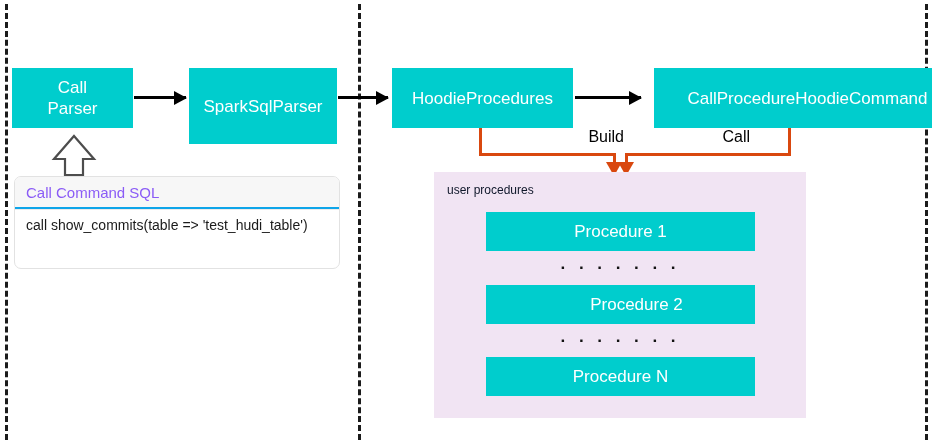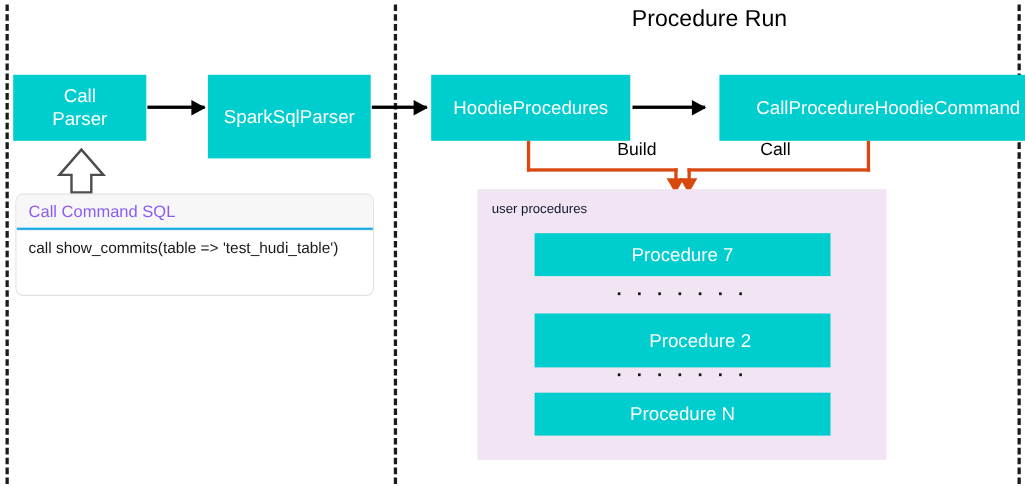--- a/index.html
+++ b/index.html
@@ -108,21 +108,21 @@
     width: 0; height: 0;
     border-left: 8px solid transparent;
     border-right: 8px solid transparent;
     border-top: 14px solid #d9480f;
   }
   .olabel {
     position: absolute;
     font-size: 16px;
     color: #000000;
     white-space: nowrap;
-    text-align: center;
+    text-align: right;
   }
   
   .proc-panel {
     position: absolute;
     background: #f1e4f3;
   }
   .proc-panel-label {
     position: absolute;
     font-size: 12px;
     color: #0f172a;
@@ -140,21 +140,20 @@
 </style>
 </head>
 <body>
 
 <div id="canvas">
 
   <div class="vdash" style="left:5px;"></div>
   <div class="vdash" style="left:358px;"></div>
   <div class="vdash" style="left:925px;"></div>
 
-  <div class="section-title" style="left:545px; top:5px; width:200px;">Procedure Run</div>
 
   <div class="teal-box wrap" style="left:12px; top:68px; width:121px; height:60px;">
     <div style="display:flex; flex-direction:column; align-items:center; line-height:21px;">
       <span>Call</span>
       <span>Parser</span>
     </div>
   </div>
 
   <div class="harrow" style="left:134px; top:96px; width:52px;"></div>
 
@@ -195,26 +194,26 @@
   <div class="oline h" style="left:625px; top:153px; width:166px;"></div>
   <div class="oline v" style="left:625px; top:153px; height:13px;"></div>
   <div class="oarrow-head" style="left:618px; top:162px;"></div>
   <div class="olabel" style="left:660px; top:128px; width:90px;">Call</div>
 
   <div class="proc-panel" style="left:434px; top:172px; width:372px; height:246px;"></div>
 
   <div class="proc-panel-label" style="left:447px; top:183px;">user procedures</div>
 
   <div class="teal-box" style="left:486px; top:212px; width:269px; height:39px;">
-    <span>Procedure 7</span>
+    <span>Procedure 1</span>
   </div>
 
   <div class="dots" style="left:486px; top:258px; width:269px;">· · · · · · ·</div>
 
-  <div class="teal-box" style="left:486px; top:285px; width:269px; height:49px;padding-left:32px;">
+  <div class="teal-box" style="left:486px; top:285px; width:269px; height:39px;padding-left:32px;">
     <span>Procedure 2</span>
   </div>
 
   <div class="dots" style="left:486px; top:331px; width:269px;">· · · · · · ·</div>
 
   <div class="teal-box" style="left:486px; top:357px; width:269px; height:39px;">
     <span>Procedure N</span>
   </div>
 
 </div>

